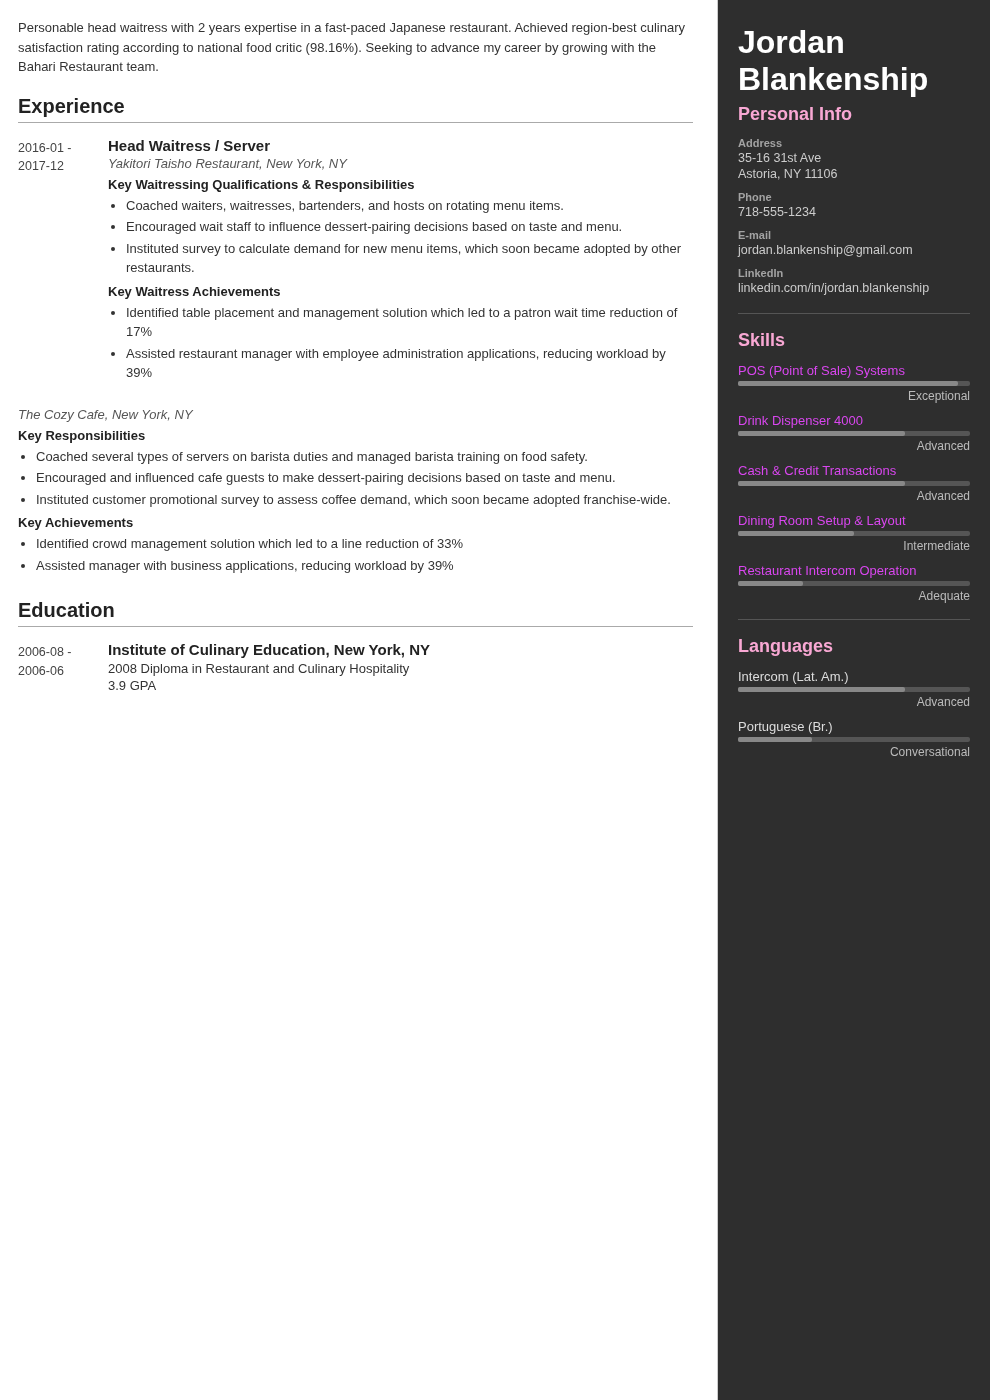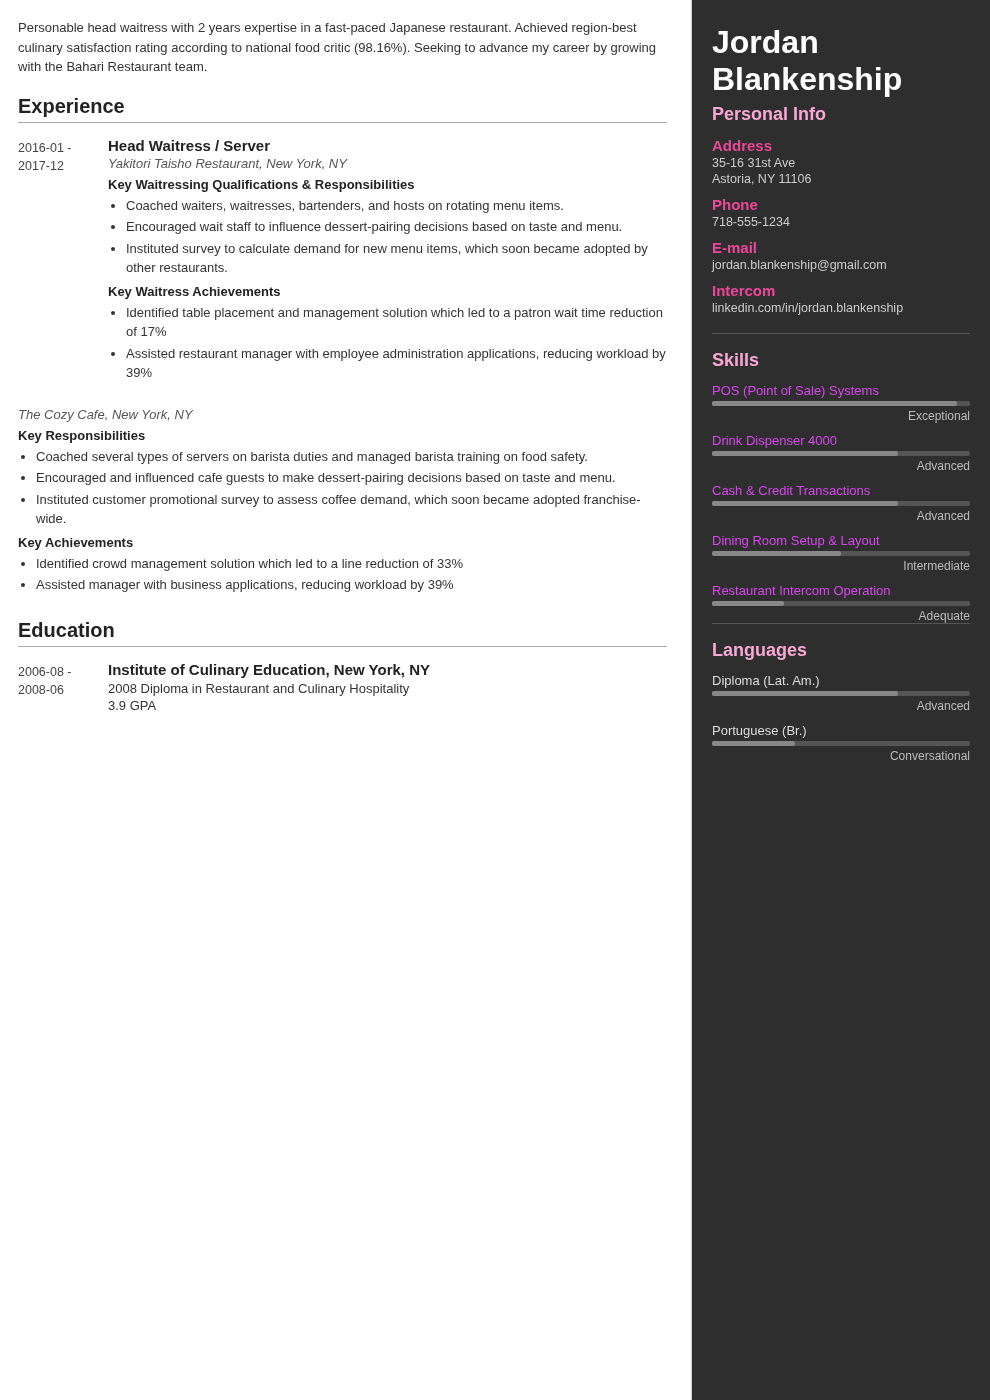--- a/index.html
+++ b/index.html
@@ -107,21 +107,21 @@
       margin-bottom: 2px;
     }
 
     .edu-gpa {
       font-size: 13px;
       color: #333;
     }
 
     
     .right-col {
-      width: 298px;
+      width: 272px;
       background: #2e2e2e;
       color: #fff;
       padding: 24px 20px 24px 20px;
     }
 
     .candidate-name {
       font-size: 32px;
       font-weight: bold;
       line-height: 1.15;
       margin-bottom: 6px;
@@ -138,41 +138,41 @@
     .right-section-title {
       font-size: 18px;
       font-weight: bold;
       color: #f9a8d4;
       margin-bottom: 12px;
       margin-top: 4px;
     }
 
     .info-label {
       font-weight: bold;
-      font-size: 15px;
-      color: #ec4899;
+      font-size: 11px;
+      color: #a3a3a3;
       margin-top: 10px;
       margin-bottom: 2px;
     }
 
     .info-value {
       font-size: 12.5px;
       color: #ccc;
       margin-bottom: 2px;
     }
 
     .personal-info-section {
       border-bottom: 1px solid #555;
       padding-bottom: 16px;
       margin-bottom: 16px;
     }
 
     .skills-section {
       border-bottom: 1px solid #555;
-      padding-bottom: 0;
+      padding-bottom: 16px;
       margin-bottom: 16px;
     }
 
     .skill-name {
       font-size: 13px;
       color: #d946ef;
       margin-bottom: 3px;
       margin-top: 10px;
     }
 
@@ -277,21 +277,21 @@
           </div>
         </div>
       </div>
   </div>
 
   <div class="section-education">
     <div class="section-title">Education</div>
     <div id="education-container">
         <div class="edu-block">
           <div class="date-col" style="white-space: pre-line;">2006-08 -
-2008-06</div>
+2006-06</div>
           <div class="edu-detail-col">
             <div class="edu-institution">Institute of Culinary Education, New York, NY</div>
             <div class="edu-degree">2008 Diploma in Restaurant and Culinary Hospitality</div>
             <div class="edu-gpa">3.9 GPA</div>
           </div>
         </div>
       </div>
   </div>
 
 </div>
@@ -309,21 +309,21 @@
     <div class="info-label">Address</div>
     <div class="info-value">35-16 31st Ave</div>
     <div class="info-value">Astoria, NY 11106</div>
 
     <div class="info-label">Phone</div>
     <div class="info-value">718-555-1234</div>
 
     <div class="info-label">E-mail</div>
     <div class="info-value">jordan.blankenship@gmail.com</div>
 
-    <div class="info-label">Intercom</div>
+    <div class="info-label">LinkedIn</div>
     <div class="info-value">linkedin.com/in/jordan.blankenship</div>
   </div>
 
   <div class="skills-section">
     <div class="right-section-title">Skills</div>
     <div id="skills-container">
         <div class="skill-name">POS (Point of Sale) Systems</div>
         <div class="skill-bar-bg">
           <div class="skill-bar-fill" style="width: 95%;"></div>
         </div>
@@ -347,21 +347,21 @@
         <div class="skill-bar-bg">
           <div class="skill-bar-fill" style="width: 28%;"></div>
         </div>
         <div class="skill-level">Adequate</div>
       </div>
   </div>
 
   <div class="languages-section">
     <div class="right-section-title">Languages</div>
     <div id="languages-container">
-        <div class="lang-name">Diploma (Lat. Am.)</div>
+        <div class="lang-name">Intercom (Lat. Am.)</div>
         <div class="lang-bar-bg">
           <div class="lang-bar-fill" style="width: 72%;"></div>
         </div>
         <div class="lang-level">Advanced</div>
         <div class="lang-name">Portuguese (Br.)</div>
         <div class="lang-bar-bg">
           <div class="lang-bar-fill" style="width: 32%;"></div>
         </div>
         <div class="lang-level">Conversational</div>
       </div>

